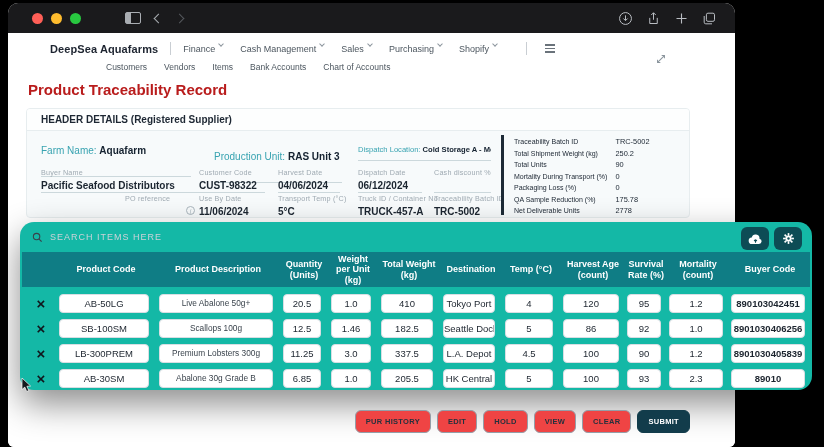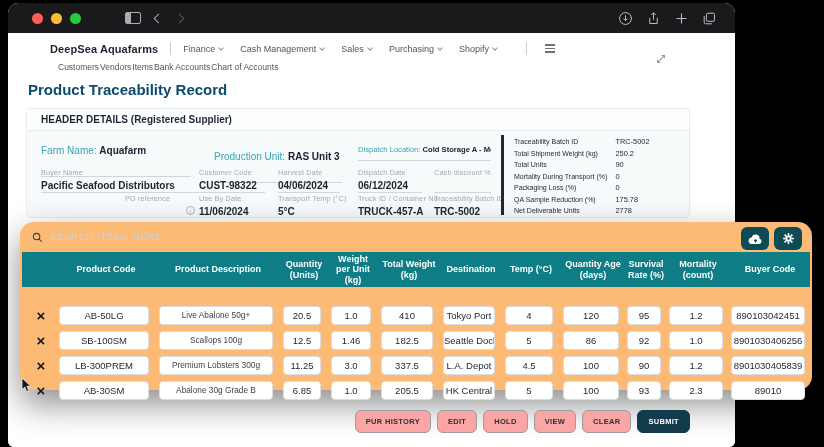--- a/index.html
+++ b/index.html
@@ -19,29 +19,29 @@
   .chev.back { transform:rotate(135deg); }
   .chev.fwd  { transform:rotate(-45deg); border-color:#55585d; }
   .sidebar-glyph { width:16px; height:12px; border:1.4px solid #a9adb2; border-radius:2px; position:relative; }
   .sidebar-glyph::before { content:""; position:absolute; left:0; top:0; bottom:0; width:5px; background:#a9adb2; }
 
   
   .page { position:relative; width:100%; height:414px; background:#fff; }
   .navbar { display:flex; align-items:center; padding:9px 0 0 42px; }
   .brand { font-size:11px; font-weight:bold; color:#1d2430; letter-spacing:.1px; }
   .nav-sep { width:1px; height:13px; background:#c9ced3; margin:0 12px; }
-  .menu-item { display:flex; align-items:center; gap:4px; margin-right:17px; font-size:9px; color:#4c565f; cursor:pointer; }
+  .menu-item { display:flex; gap:4px; margin-right:17px; font-size:9px; color:#4c565f; cursor:pointer; }
   .mchev { width:4px; height:4px; border-right:1.2px solid #8d969e; border-bottom:1.2px solid #8d969e; transform:rotate(45deg); margin-top:-2px; }
   .burger { margin-left:6px; display:flex; flex-direction:column; gap:2px; }
   .burger i { display:block; width:10px; height:1.4px; background:#6a737b; }
-  .subnav { display:flex; gap:1px; padding:7px 0 0 50px; }
+  .subnav { display:flex; gap:17px; padding:7px 0 0 50px;margin-left:48px; }
   .subnav span { font-size:8.5px; color:#4c565f; cursor:pointer; }
   .expand-ico { position:absolute; right:68px; top:20px; }
 
-  .page-title { position:absolute; left:20px; top:48px; font-size:15px; font-weight:bold; color:#0c4a6e; }
+  .page-title { position:absolute; left:20px; top:48px; font-size:15px; font-weight:bold; color:#b91c1c; }
 
   
   .hcard { position:absolute; left:18px; top:75px; width:664px; height:110px;
     background:#f7fafb; border:1px solid #e7edef; border-radius:4px; overflow:hidden; }
   .hcard-title { height:22px; line-height:22px; background:#fdfefe; border-bottom:1px solid #e7edef;
     padding-left:14px; font-size:10px; font-weight:600; color:#1d2733; }
   .hbody { position:relative; height:88px; }
   .fields { position:absolute; left:0; top:0; width:474px; height:88px; }
   .f { position:absolute; border-bottom:1px solid #ccd8dc; }
   .f .lab { font-size:7.2px; color:#9faab2; letter-spacing:.2px; white-space:nowrap; }
@@ -51,45 +51,45 @@
   .inline-f .tv { color:#152230; font-weight:bold; }
   .info-dot { position:absolute; right:2px; bottom:3px; width:9px; height:9px; border:1px solid #aab6bd;
     border-radius:50%; font-size:6.5px; color:#aab6bd; text-align:center; line-height:9px; font-style:italic; }
   .summary { position:absolute; left:474px; top:4px; width:186px; height:80px;
     border-left:3px solid #1d2a36; padding:2px 4px 0 10px; display:flex; flex-direction:column; justify-content:space-between; }
   .srow { display:flex; align-items:center; }
   .srow .sl { font-size:7px; color:#222c38; white-space:nowrap; width:98px; overflow:visible; }
   .srow .sv { font-size:7.4px; color:#222c38; width:72px; padding-left:4px; white-space:nowrap; }
 
   
-  .tcard { position:absolute; left:20px; top:222px; width:792px; height:168px; background:#fdba74;
+  .tcard { position:absolute; left:20px; top:222px; width:792px; height:168px; background:#14b8a6;
     border-radius:14px; box-shadow:0 14px 34px rgba(0,0,0,.45); }
   .searchrow { height:30px; display:flex; align-items:center; padding:0 12px; }
   .search-input { border:none; outline:none; flex:1; font-size:9px; letter-spacing:1px; color:#39424c;
     font-family:"Liberation Sans",sans-serif; background:transparent; margin-left:7px; }
   .search-input::placeholder { color:#ccd2d8; }
   .tool-btns { position:absolute; right:10px; top:5px; display:flex; gap:5px; }
   .tool-btn { width:28px; height:23px; border:none; border-radius:6px; background:#0d4c55; color:#fff;
     display:flex; align-items:center; justify-content:center; cursor:pointer; }
   .grid12 { display:grid; grid-template-columns:34px 100px 124px 48px 50px 62px 62px 58px 66px 40px 64px 80px; align-items:center; }
   .thead { height:35px; background:#0f7d85; margin:0 2px; }
   .th { color:#fff; font-size:9px; font-weight:bold; text-align:center; line-height:1.15; padding:0 2px; }
   .tbody { padding-top:3px; }
   .row { height:25px; }
   .xbtn { border:none; background:transparent; font-size:15px; font-weight:bold; color:#10161c;
     line-height:14px; cursor:pointer; text-align:center; padding-left:8px; }
   .cellbox { margin:0 5px; height:19px; line-height:17px; border:1px solid #d8dee3; border-radius:4px;
     background:#fff; font-size:9.5px; color:#1c242e; text-align:center; overflow:hidden; white-space:nowrap; }
   .row .cellbox:nth-of-type(2) { font-size:8.3px; color:#3a434c; }
   .row .cellbox:nth-of-type(9) { margin:0 3px; }
-  .row .cellbox:nth-of-type(11){ margin:16px 3px; }
+  .row .cellbox:nth-of-type(11){ margin:4px 3px;font-weight:bold; }
 
   
   .actions { position:absolute; top:410px; right:134px; display:flex; gap:6px; align-items:center; }
-  .abtn { background:#fca5a5; border:1.2px solid #949ea8; border-radius:6px; padding:6px 10px;
+  .abtn { background:#ef4444; border:1.2px solid #949ea8; border-radius:6px; padding:6px 10px;
     font-size:7.5px; font-weight:bold; letter-spacing:.3px; color:#25313d; cursor:pointer;
     font-family:"Liberation Sans",sans-serif; }
   .abtn.submit { background:#123c4b; border-color:#123c4b; color:#fff; }
 
   .cursor { position:absolute; left:21px; top:378px; z-index:40; }
   .hide-host { display:contents; }
 </style>
 </head>
 <body>
 
@@ -326,21 +326,21 @@
     <div class="thead grid12">
       <div class="th"></div>
 
     <div class="th">Product Code</div>
         <div class="th">Product Description</div>
         <div class="th">Quantity (Units)</div>
         <div class="th">Weight per Unit (kg)</div>
         <div class="th">Total Weight (kg)</div>
         <div class="th">Destination</div>
         <div class="th">Temp (°C)</div>
-        <div class="th">Quantity Age (days)</div>
+        <div class="th">Harvest Age (count)</div>
         <div class="th">Survival Rate (%)</div>
         <div class="th">Mortality (count)</div>
         <div class="th">Buyer Code</div>
       </div>
 
     <div class="tbody">
 
         <div class="row grid12">
           <button class="xbtn">×</button>
           <div class="cellbox">AB-50LG</div>

